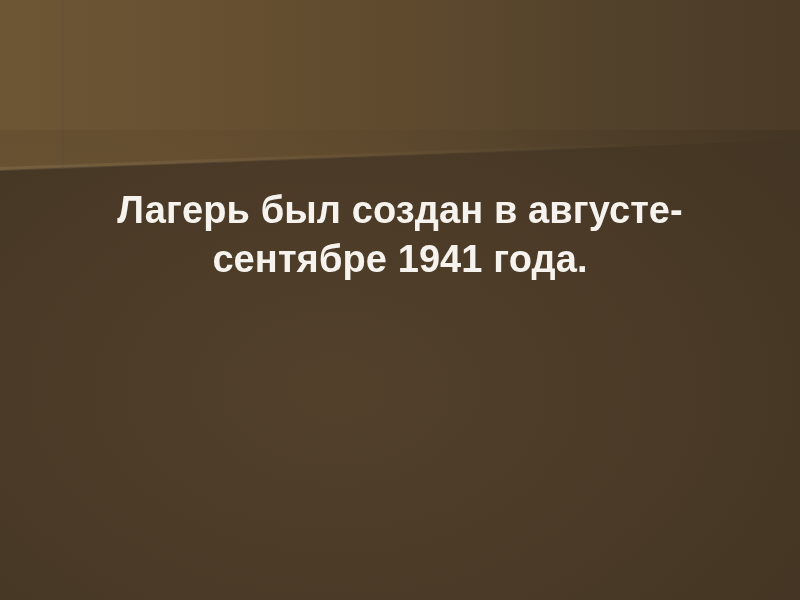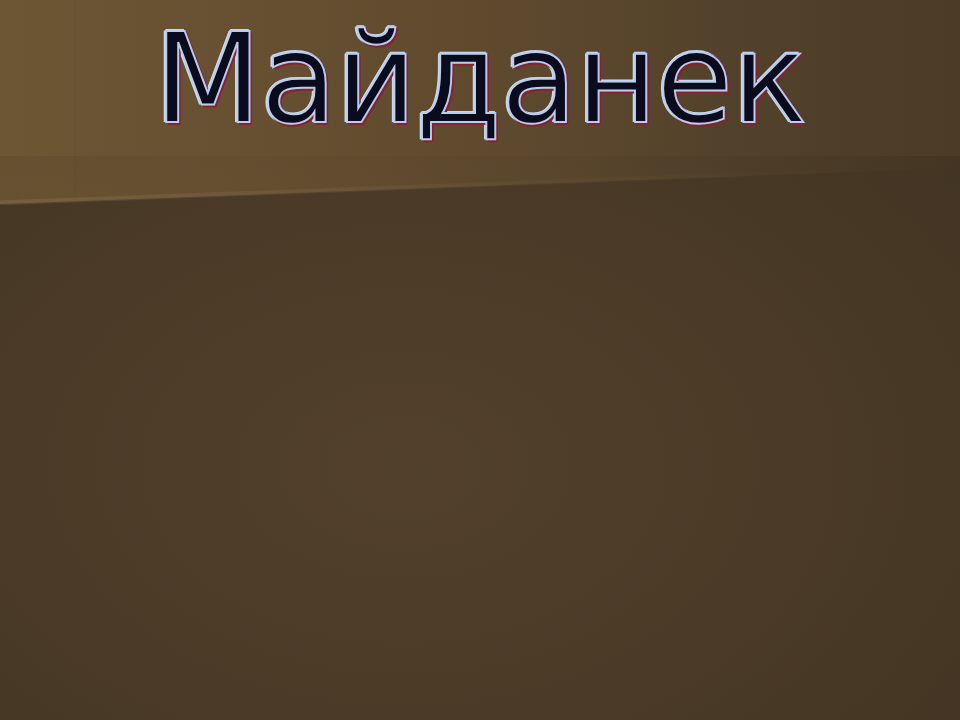--- a/index.html
+++ b/index.html
@@ -145,19 +145,19 @@
 <div id="slide">
 
   <div class="bg-upper-band"></div>
 
   <div class="bg-upper-seam"></div>
 
   <div class="bg-seam-line"></div>
 
   <div class="bg-lower-shade"></div>
 
-  <div class="title-wrap">
-    <span class="wordart-title">Майданек</span>
+
+  <div class="body-block para-1">
+    <p>Лагерь был создан в августе-сентябре 1941 года.</p>
   </div>
-
 
 
 </div>
 
 </body></html>

